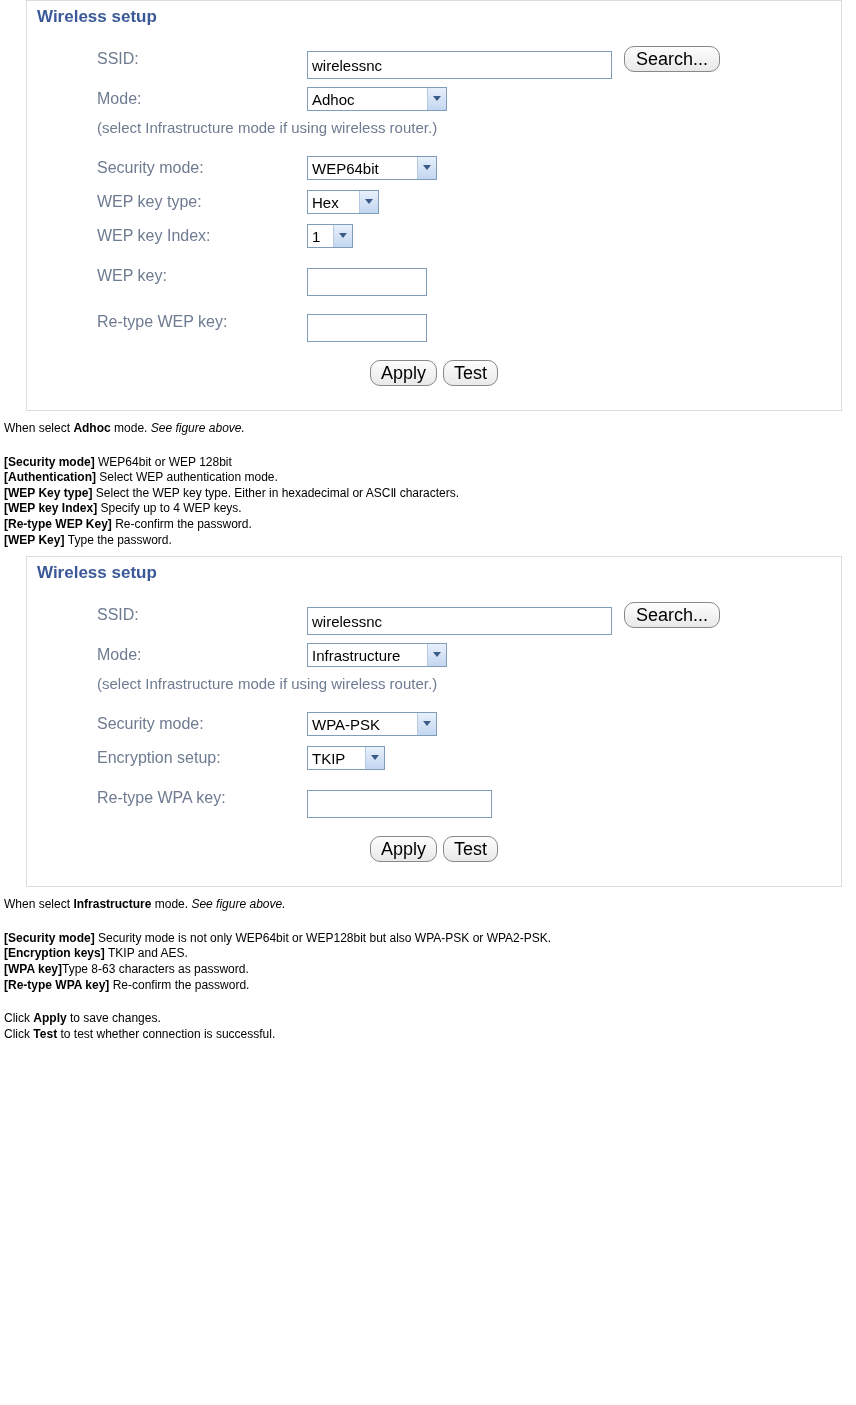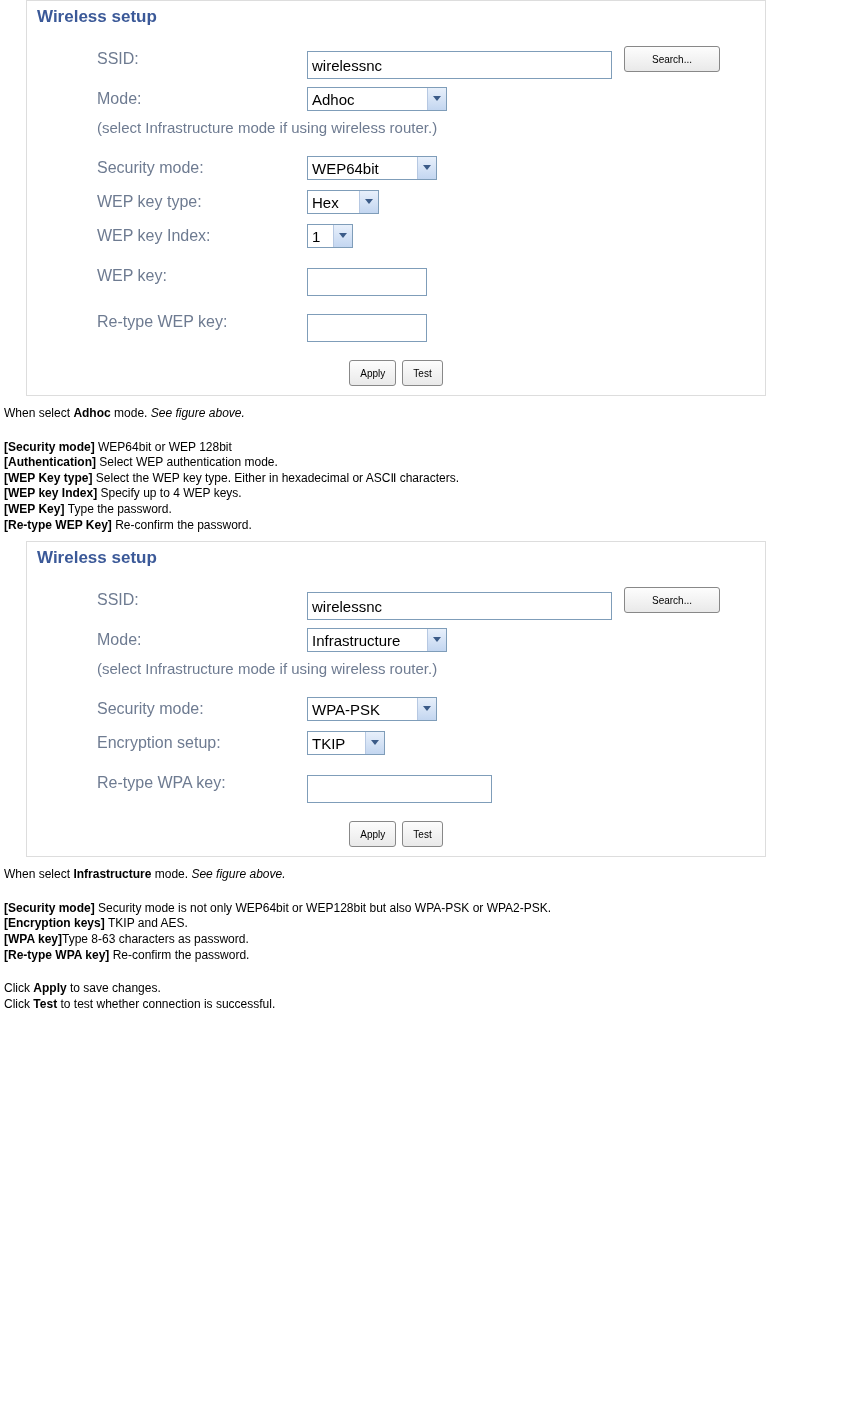--- a/index.html
+++ b/index.html
@@ -9,23 +9,23 @@
     font-size: 15px;
     color: #000;
     width: 856px;
     background: #fff;
   }
   .page {
     padding: 0 4px 0 4px;
   }
   .panel {
     border: 1px solid #ddd;
-    padding: 6px 10px 9px 10px;
+    padding: 6px 10px 24px 10px;
     margin: 0 22px 10px 22px;
-    width: 740px;
+    width: 816px;
     box-sizing: border-box;
   }
   .panel-title {
     color: #3b5998;
     font-family: Verdana, Geneva, sans-serif;
     font-weight: bold;
     font-size: 17px;
     margin-bottom: 12px;
   }
   .form-area {
@@ -88,25 +88,25 @@
     align-items: center;
     justify-content: center;
     margin-left: 4px;
   }
   .select .arrow svg { display: block; }
   .btn {
     display: inline-flex;
     align-items: center;
     justify-content: center;
     font-family: Verdana, Geneva, sans-serif;
-    font-size: 10px;
+    font-size: 18px;
     color: #000;
     background: linear-gradient(#fdfdfd, #e9e9e9);
     border: 1px solid #888;
-    border-radius: 3px;
+    border-radius: 10px;
     padding: 2px 10px;
     height: 26px;
     box-sizing: border-box;
     cursor: default;
   }
   .btn-search {
     margin-left: 12px;
     padding: 2px 8px;
     min-width: 96px;
   }
@@ -213,22 +213,22 @@
   <div class="prose">
     <div class="block">
       <p>
         <span>When select </span><b>Adhoc</b><span> mode. </span><i>See figure above.</i>
       </p>
     </div>
     <p><b>[Security mode] </b><span>WEP64bit or WEP 128bit</span></p>
     <p><b>[Authentication] </b><span>Select WEP authentication mode.</span></p>
     <p><b>[WEP Key type] </b><span>Select the WEP key type. Either in hexadecimal or ASCⅡ characters.</span></p>
     <p><b>[WEP key Index] </b><span>Specify up to 4 WEP keys.</span></p>
+    <p><b>[Re-type WEP Key] </b><span>Re-confirm the password.</span></p>
     <p><b>[WEP Key] </b><span>Type the password.</span></p>
-    <p><b>[Re-type WEP Key] </b><span>Re-confirm the password.</span></p>
   </div>
 
   <div class="panel" style="margin-top:6px">
     <div class="panel-title">Wireless setup</div>
     <div class="form-area">
       <div class="row">
         <div class="label">SSID:</div>
         <input class="txt-input ssid-input" value="wirelessnc" style="">
         <div class="btn btn-search">Search...</div>
       </div>

